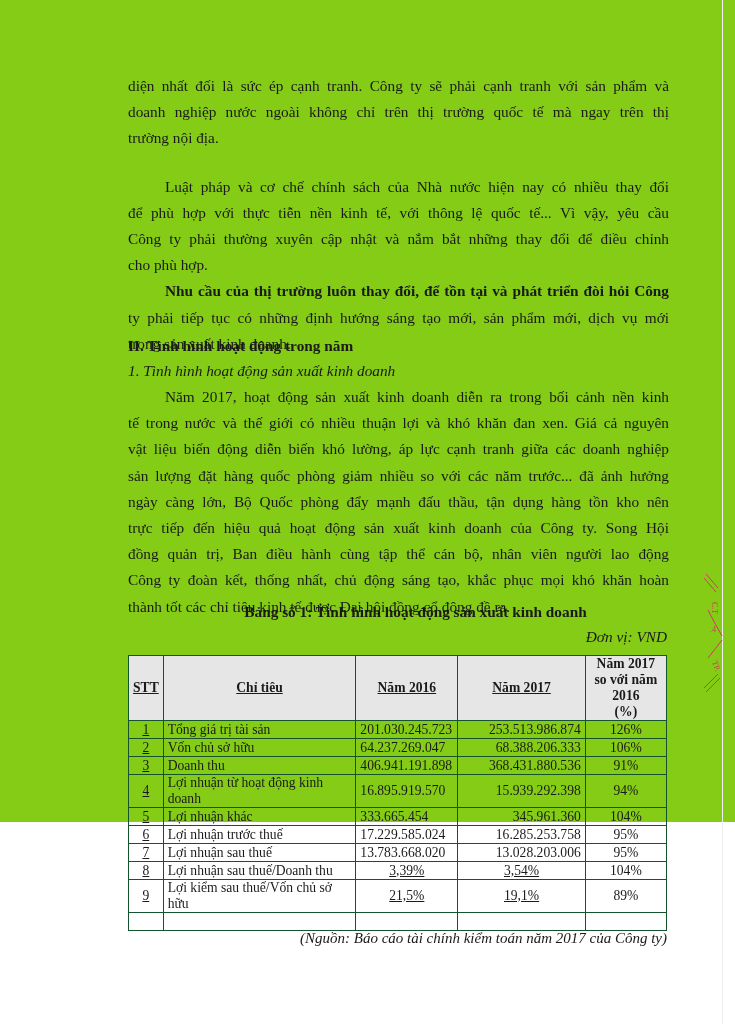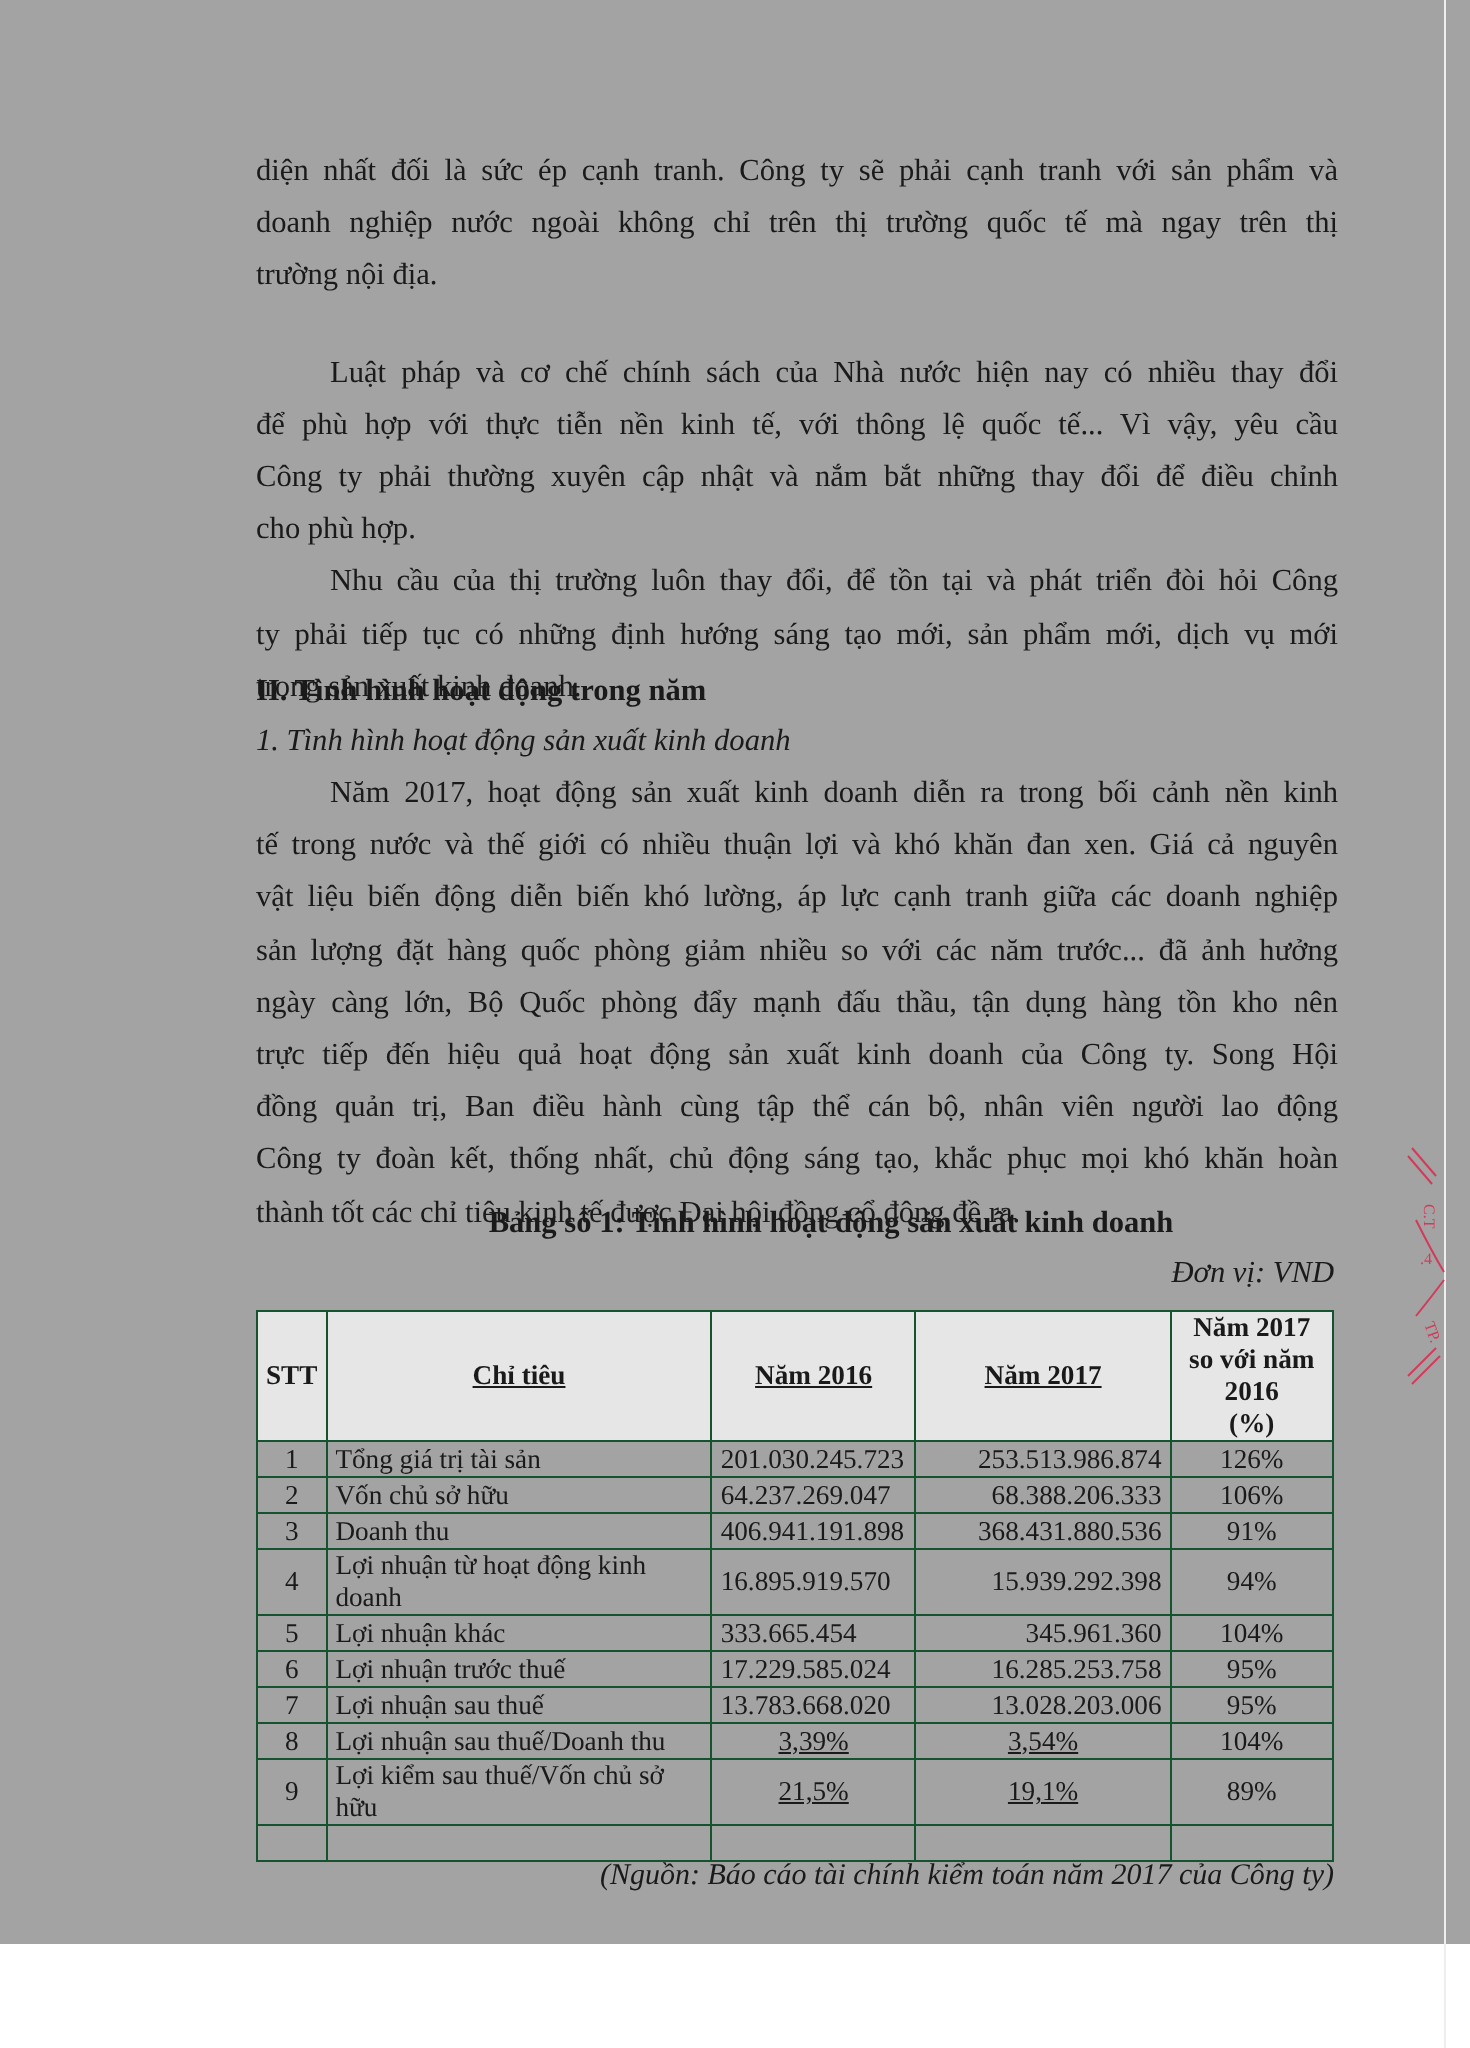--- a/index.html
+++ b/index.html
@@ -1,41 +1,41 @@
 <!DOCTYPE html>
 <html><head>
 <meta charset="utf-8">
 <style>
   html, body { margin: 0; padding: 0; background: #ffffff; }
   body {
     width: 735px; height: 1024px; position: relative; overflow: hidden;
     font-family: "Liberation Serif", "DejaVu Serif", serif;
     color: #1a1a1a;
   }
-  .page { position: absolute; left: 0; top: 0; width: 735px; height: 972px; background: #a3a3a3; }
+  .page { position: absolute; left: 0; top: 0; width: 735px; height: 822px; background: #84cc16; }
   .text-block {
     position: absolute; left: 128px; width: 541px;
     font-size: 15.3px; line-height: 26.2px; text-align: justify;
   }
   .para { margin: 0; }
   .line { display: block; white-space: nowrap; text-align-last: justify; }
   .line.last { text-align-last: left; }
   .heading { position: absolute; left: 128px; font-weight: bold; font-size: 15.3px; line-height: 26px; }
   .subheading { position: absolute; left: 128px; font-style: italic; font-size: 15.3px; line-height: 26px; }
   .table-title { position: absolute; left: 0; width: 735px; text-align: center; top: 603px; left: 48px; font-weight: bold; font-size: 15.3px; }
   .unit { position: absolute; right: 68px; top: 628px; font-style: italic; font-size: 15.3px; }
   table.data {
     position: absolute; left: 128px; top: 655px; width: 539px;
     border-collapse: collapse; font-size: 13.6px; line-height: 16px;
   }
   table.data td, table.data th { border: 1px solid #14532d; padding: 0 4px; height: 17px; }
   table.data th {
     background: #e6e6e6; font-weight: bold; text-align: center; height: 55px; line-height: 16px;
   }
-  .c-stt { width: 24px; text-align: center; }
+  .c-stt { width: 24px; text-align: center; text-decoration: underline; }
   .c-name { width: 186px; text-align: left; }
   .c-2016 { width: 93px; }
   .c-2017 { width: 119px; text-align: right; }
   .c-pct { width: 73px; text-align: center; }
   .center { text-align: center !important; text-decoration: underline; }
   .empty-row td { height: 26px; }
   .source { position: absolute; right: 68px; top: 930px; font-style: italic; font-size: 15px; }
   .stamp { position: absolute; left: 700px; top: 570px; width: 30px; height: 130px; }
   .edge-line { position: absolute; left: 722px; top: 0; width: 1px; height: 1024px; background: #eeeeee; }
 </style>
@@ -51,21 +51,21 @@
         <span class="line">doanh nghiệp nước ngoài không chỉ trên thị trường quốc tế mà ngay trên thị</span>
         <span class="line last">trường nội địa.</span>
       </div>
       <div class="para">
         <span class="line" style="padding-left: 37px; margin-top: 22px;">Luật pháp và cơ chế chính sách của Nhà nước hiện nay có nhiều thay đổi</span>
         <span class="line">để phù hợp với thực tiễn nền kinh tế, với thông lệ quốc tế... Vì vậy, yêu cầu</span>
         <span class="line">Công ty phải thường xuyên cập nhật và nắm bắt những thay đổi để điều chỉnh</span>
         <span class="line last">cho phù hợp.</span>
       </div>
       <div class="para">
-        <span class="line" style="padding-left: 37px;">Nhu cầu của thị trường luôn thay đổi, để tồn tại và phát triển đòi hỏi Công</span>
+        <span class="line" style="padding-left: 37px; font-weight: bold;">Nhu cầu của thị trường luôn thay đổi, để tồn tại và phát triển đòi hỏi Công</span>
         <span class="line">ty phải tiếp tục có những định hướng sáng tạo mới, sản phẩm mới, dịch vụ mới</span>
         <span class="line last">trong sản xuất kinh doanh.</span>
       </div>
     </div>
 
   <div class="heading" style="top:333px;">II. Tình hình hoạt động trong năm</div>
   <div class="subheading" style="top:358px;">1. Tình hình hoạt động sản xuất kinh doanh</div>
 
   <div class="text-block" style="top:384px;" id="main-block">
       <div class="para">

